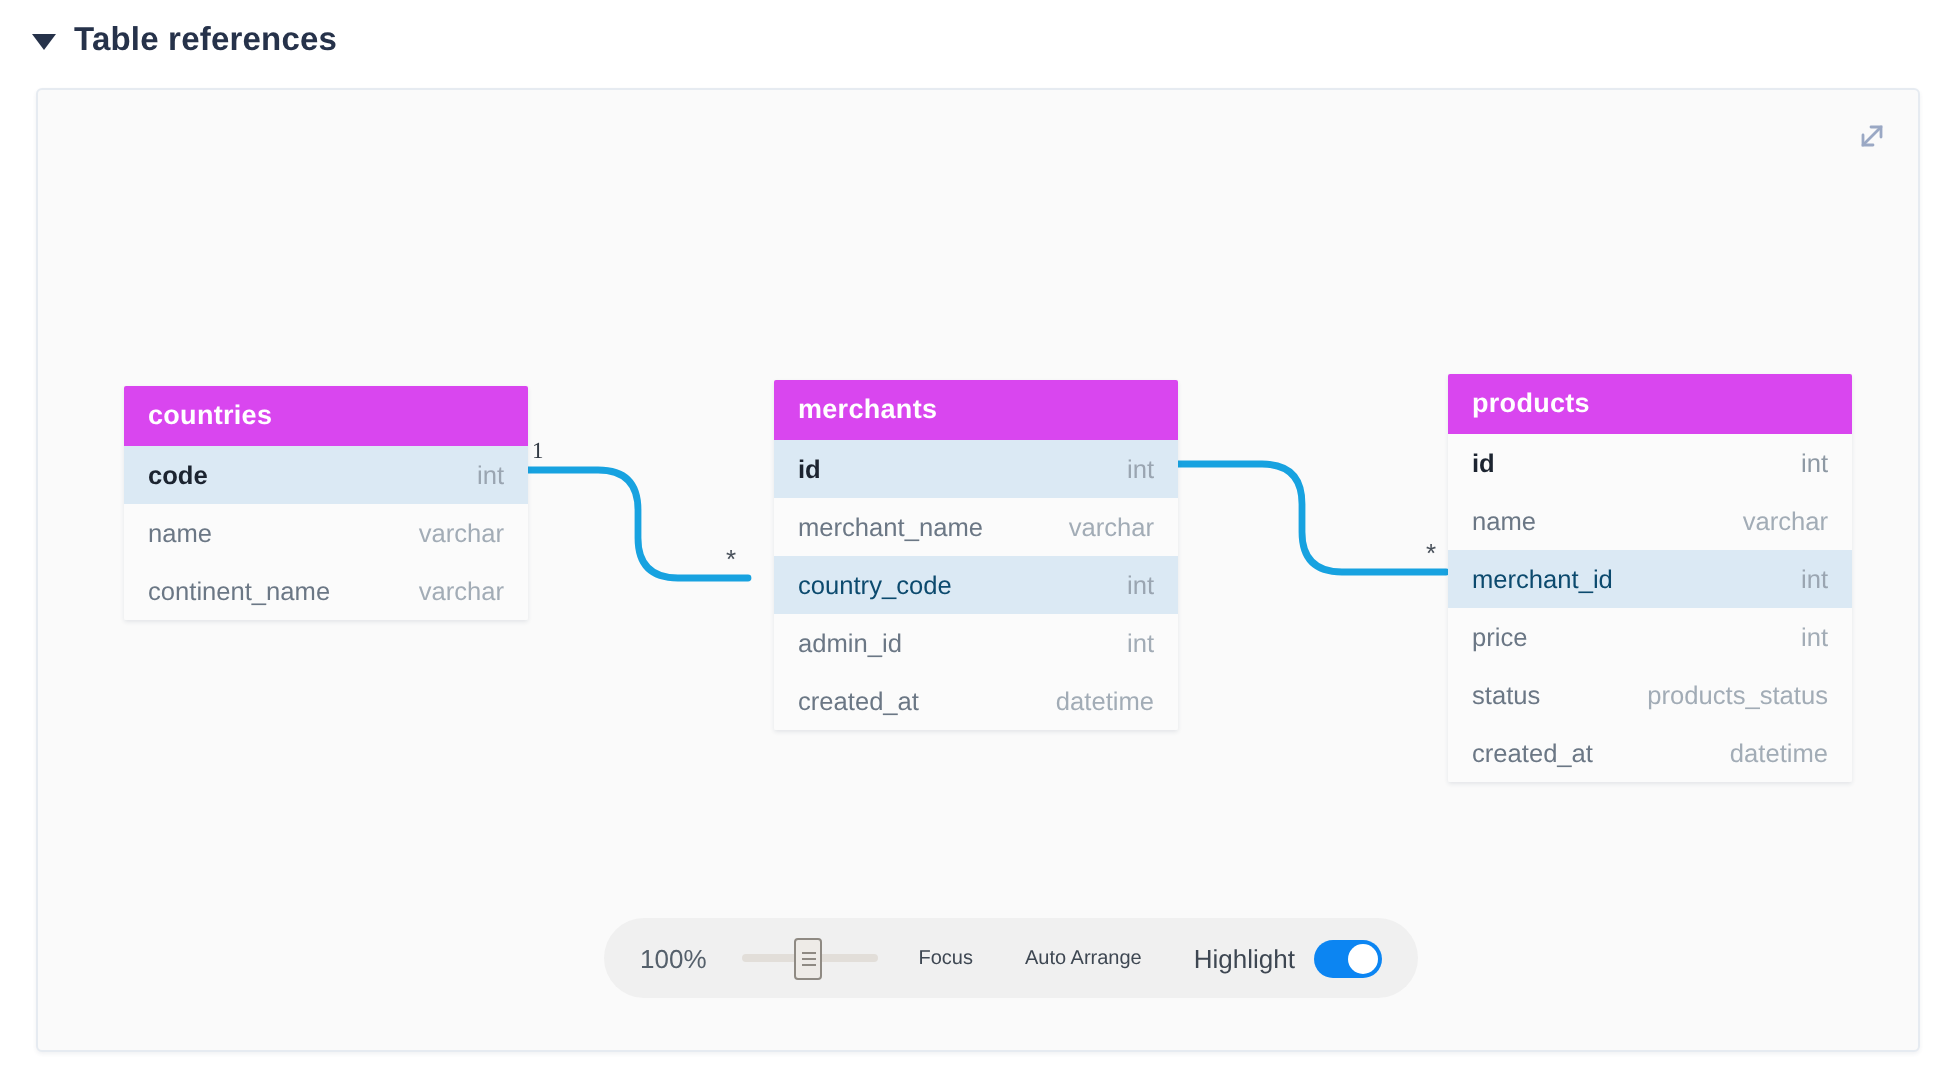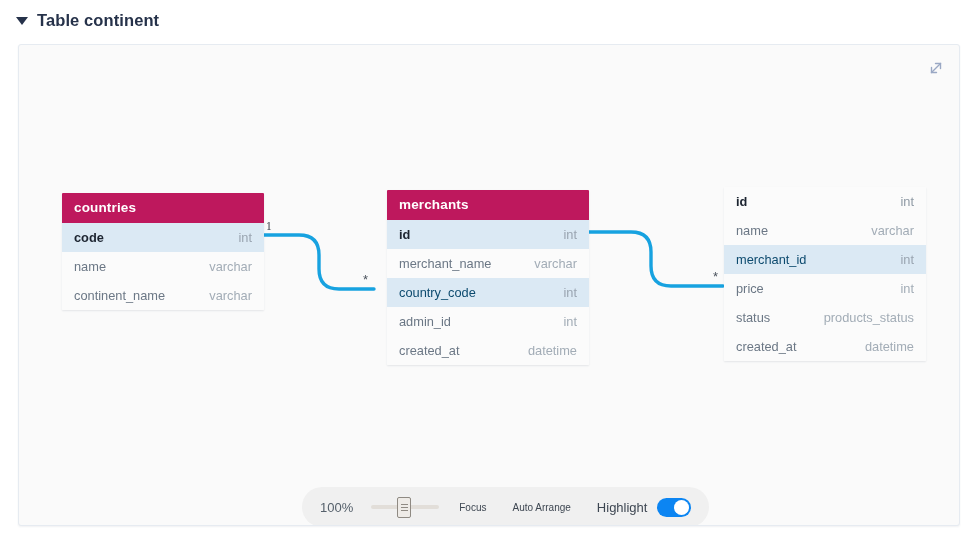--- a/index.html
+++ b/index.html
@@ -94,21 +94,21 @@
   
   .entity {
     position: absolute;
     width: 202px;
     background: #fbfbfb;
     box-shadow: 0 1px 2px rgba(30,50,80,0.10);
     border-radius: 1px;
     overflow: hidden;
   }
   .entity-header {
-    background: #be185d;
+    background: #d946ef;
     color: #ffffff;
     font-size: 13.5px;
     font-weight: bold;
     padding: 7px 12px 8px 12px;
     letter-spacing: 0.15px;
   }
   .entity-row {
     display: flex;
     justify-content: space-between;
     align-items: center;
@@ -126,21 +126,21 @@
   }
   .entity-row.pk .field-type { color: #8e99a4; }
   .entity-row.highlight .field-name { color: #0c4a6e; }
   .entity-row.highlight .field-type { color: #9aa5b1; }
   .entity-row.highlight.pk .field-name { color: #1c2430; }
 
   
   .toolbar {
     position: absolute;
     left: 283px;
-    top: 442px;
+    top: 414px;
     height: 40px;
     display: flex;
     align-items: center;
     gap: 4px;
     background: #f0f0f0;
     border-radius: 20px;
     padding: 0 18px;
   }
   .zoom-level {
     font-size: 13px;
@@ -219,21 +219,21 @@
     background: #ffffff;
   }
 </style>
 </head>
 <body>
 
 <div id="page">
 
   <div class="section-header">
     <div class="disclosure-triangle"></div>
-    <div class="section-title">Table continent</div>
+    <div class="section-title">Table references</div>
   </div>
 
   <div class="canvas-card">
 
     <div class="expand-icon">
       <svg width="22" height="22" viewBox="0 0 22 22">
         <g stroke="#9aa8c4" stroke-width="1.4" fill="none" stroke-linecap="round">
           <line x1="6.5" y1="15.5" x2="15.5" y2="6.5"></line>
           <polyline points="15.5,11.5 15.5,6.5 10.5,6.5"></polyline>
           <polyline points="6.5,10.5 6.5,15.5 11.5,15.5"></polyline>
@@ -287,20 +287,21 @@
         <span class="field-name">admin_id</span>
         <span class="field-type">int</span>
       </div>
       <div class="entity-row">
         <span class="field-name">created_at</span>
         <span class="field-type">datetime</span>
       </div>
     </div>
 
     <div class="entity" style="left:705px; top:142px;">
+      <div class="entity-header">products</div>
       <div class="entity-row pk">
         <span class="field-name">id</span>
         <span class="field-type">int</span>
       </div>
       <div class="entity-row">
         <span class="field-name">name</span>
         <span class="field-type">varchar</span>
       </div>
       <div class="entity-row highlight">
         <span class="field-name">merchant_id</span>

